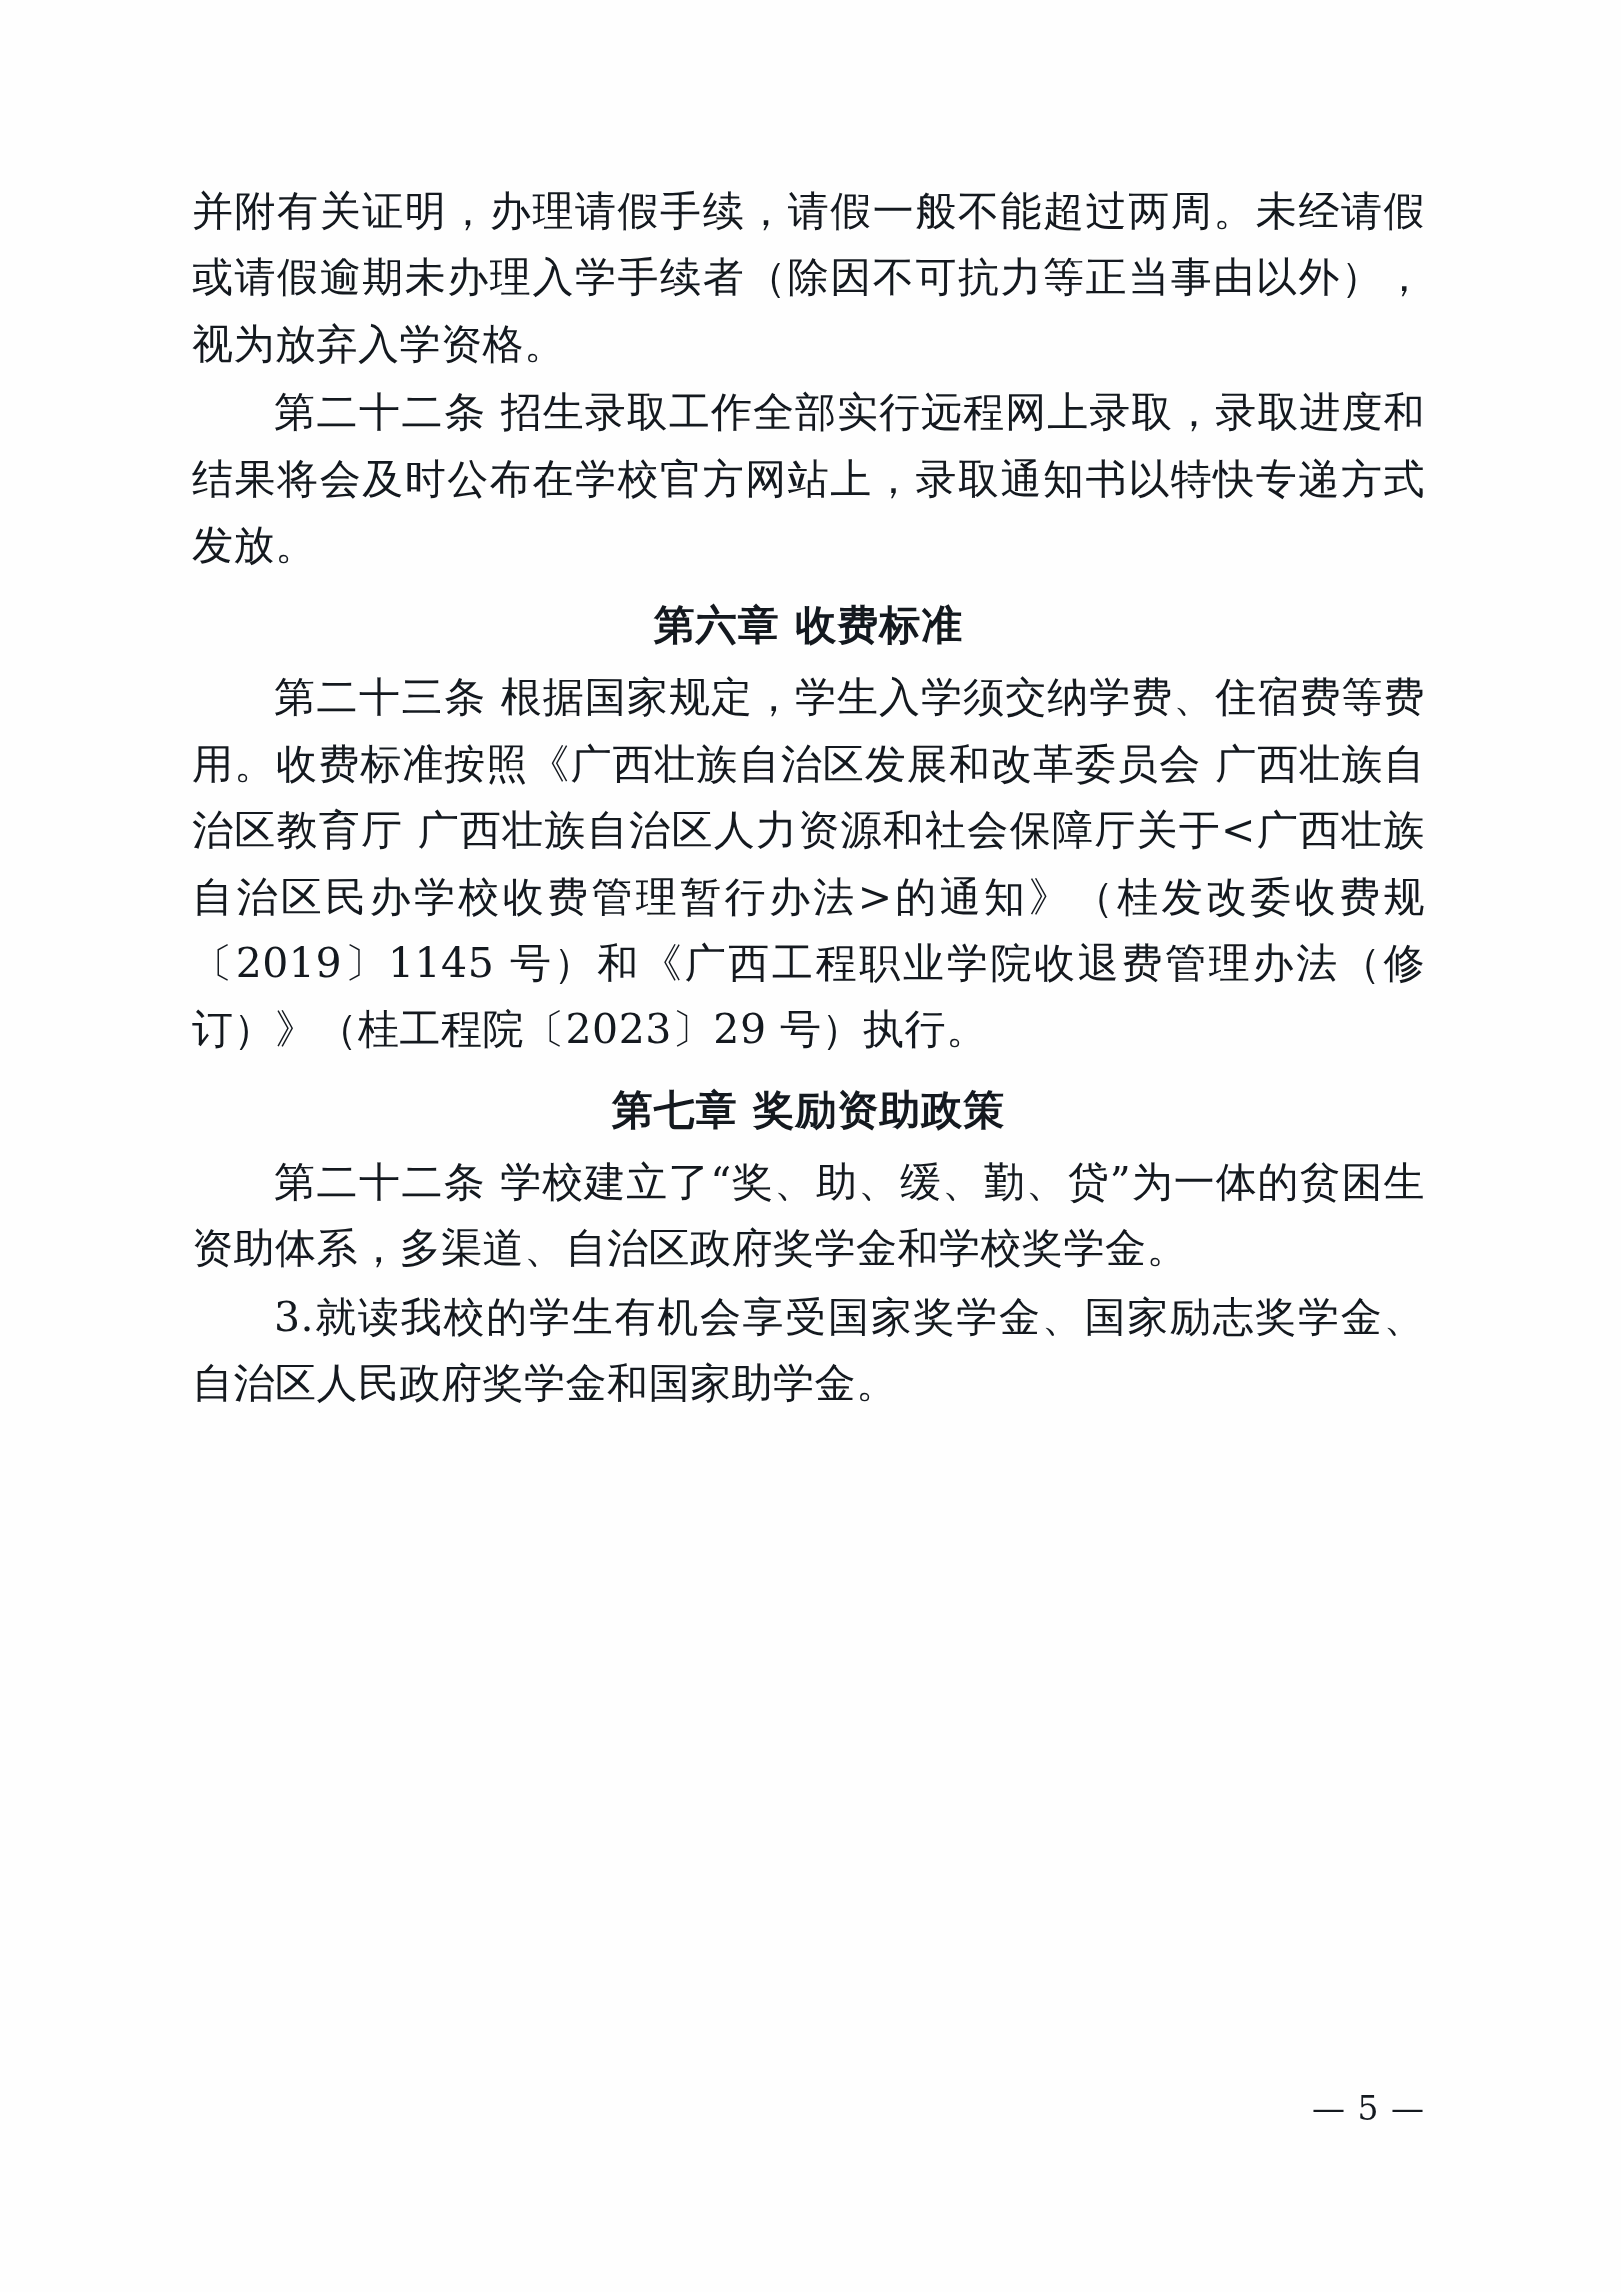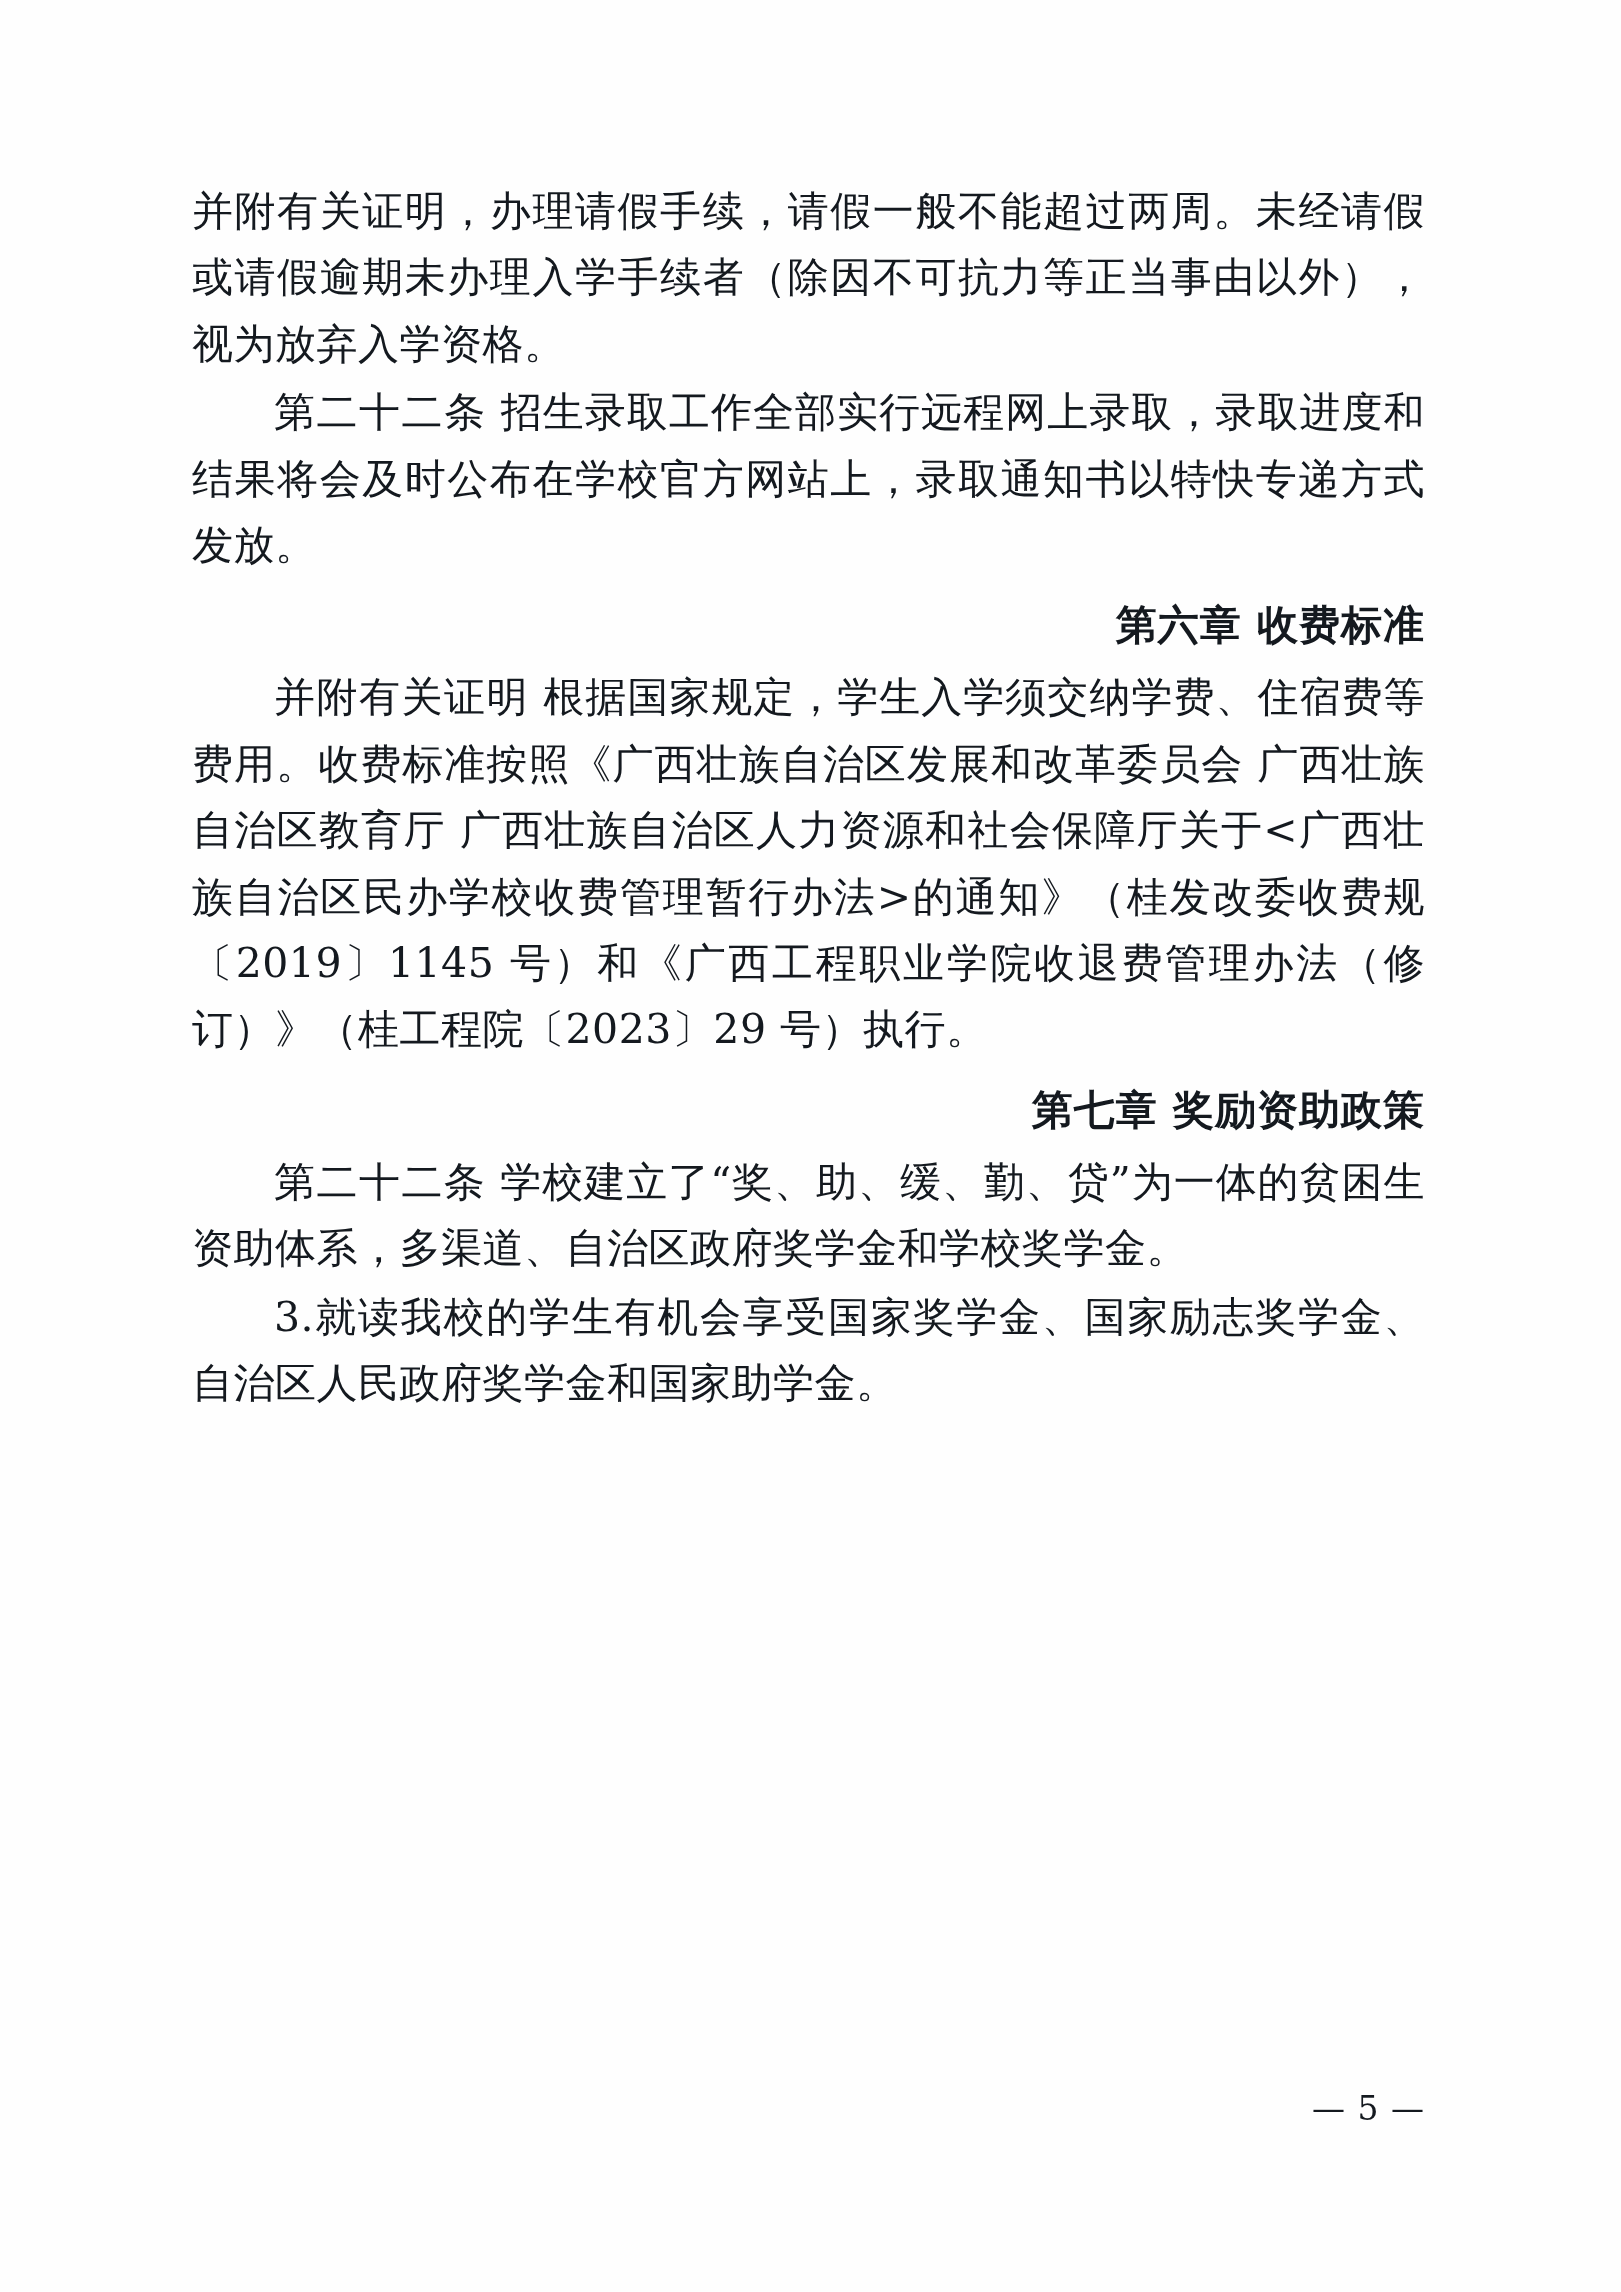--- a/index.html
+++ b/index.html
@@ -35,21 +35,21 @@
     text-justify: inter-ideograph;
     color: #14191f;
   }
   p.indent {
     text-indent: 82px;
   }
   p.body-block {
     margin-bottom: 2px;
   }
   .heading {
-    text-align: right;
+    text-align: center;
     font-weight: bold;
     font-size: 41px;
     line-height: 1.62;
     margin: 13.7px 0 5.9px 0;
     letter-spacing: 1px;
   }
   .art-label {
     font-weight: normal;
     letter-spacing: 1px;
   }
@@ -72,21 +72,21 @@
       <span>并附有关证明，办理请假手续，请假一般不能超过两周。未经请假或请假逾期未办理入学手续者（除因不可抗力等正当事由以外），视为放弃入学资格。</span>
     </p>
 
     <p class="indent body-block">
       <span class="art-label">第二十二条</span><span>&nbsp;</span><span>招生录取工作全部实行远程网上录取，录取进度和结果将会及时公布在学校官方网站上，录取通知书以特快专递方式发放。</span>
     </p>
 
     <p class="heading">第六章  收费标准</p>
 
     <p class="indent body-block">
-      <span class="art-label">并附有关证明</span><span>&nbsp;</span><span>根据国家规定，学生入学须交纳学费、住宿费等费用。收费标准按照《广西壮族自治区发展和改革委员会 广西壮族自治区教育厅 广西壮族自治区人力资源和社会保障厅关于&lt;广西壮族自治区民办学校收费管理暂行办法&gt;的通知》（桂发改委收费规〔2019〕1145 号）和《广西工程职业学院收退费管理办法（修订）》（桂工程院〔2023〕29 号）执行。</span>
+      <span class="art-label">第二十三条</span><span>&nbsp;</span><span>根据国家规定，学生入学须交纳学费、住宿费等费用。收费标准按照《广西壮族自治区发展和改革委员会 广西壮族自治区教育厅 广西壮族自治区人力资源和社会保障厅关于&lt;广西壮族自治区民办学校收费管理暂行办法&gt;的通知》（桂发改委收费规〔2019〕1145 号）和《广西工程职业学院收退费管理办法（修订）》（桂工程院〔2023〕29 号）执行。</span>
     </p>
 
     <p class="heading">第七章  奖励资助政策</p>
 
     <p class="indent body-block">
       <span class="art-label">第二十二条</span><span>&nbsp;</span><span>学校建立了“奖、助、缓、勤、贷”为一体的贫困生资助体系，多渠道、自治区政府奖学金和学校奖学金。</span>
     </p>
 
 
     <p class="indent body-block">

